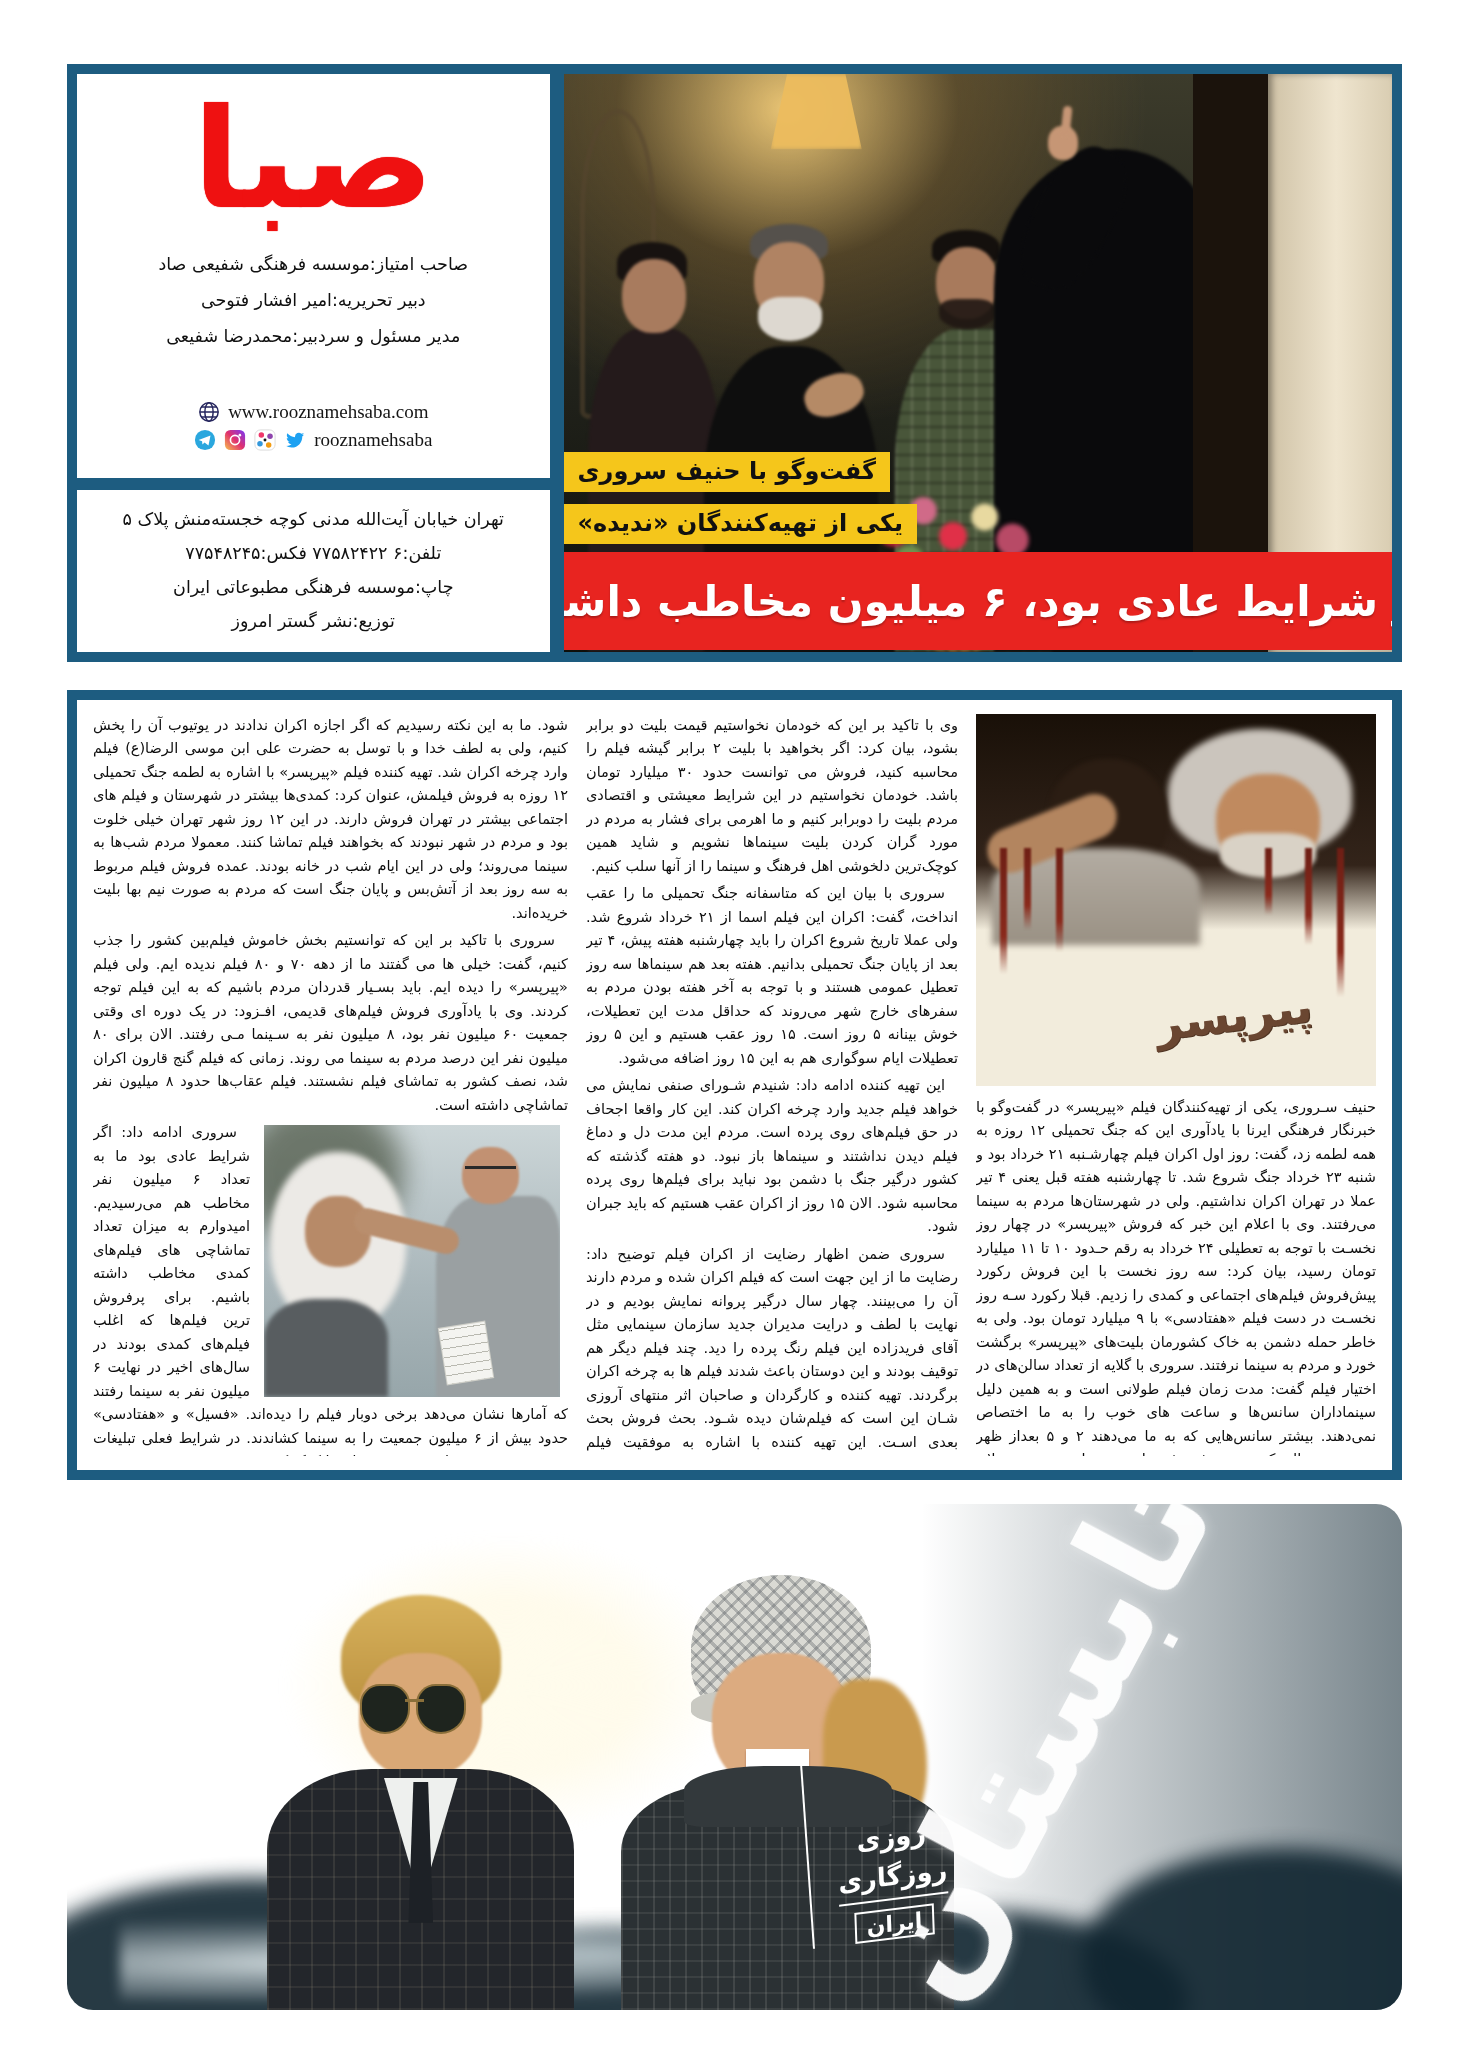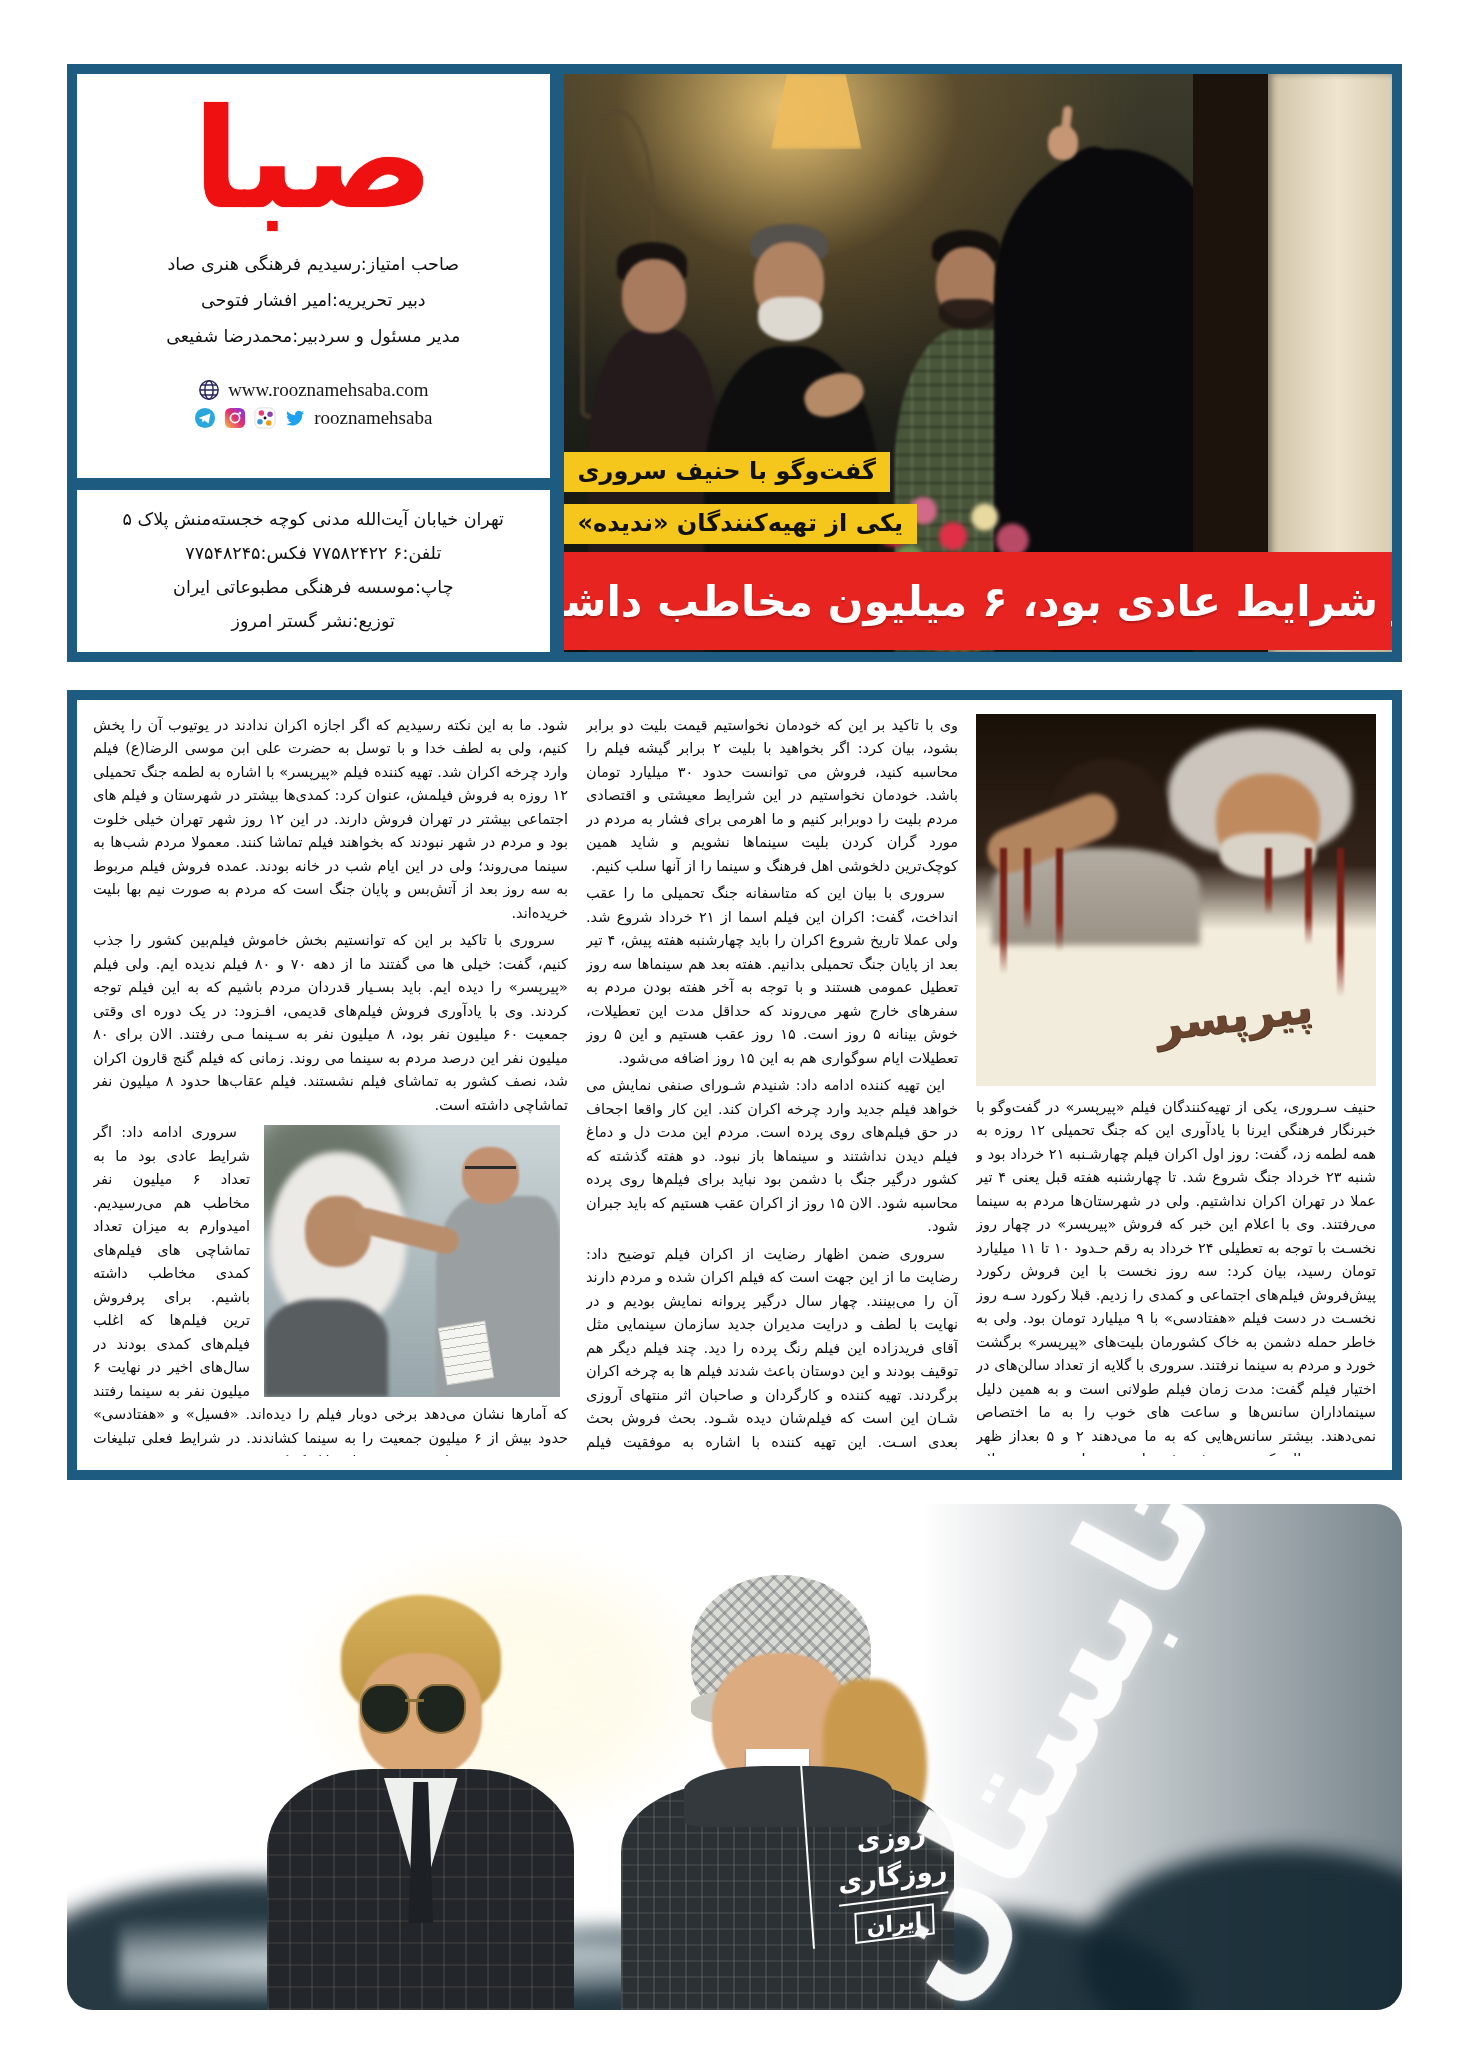--- a/index.html
+++ b/index.html
@@ -65,21 +65,21 @@
 
   
   .logo-block{text-align:center;padding-top:14px;}
   .logo-title{font-size:138px;line-height:1.05;font-weight:bold;color:#ef1111;
      text-shadow:0 0 1px #ef1111; letter-spacing:-4px;}
   .logo-tagline-row{display:flex;align-items:center;justify-content:center;gap:12px;margin-top:-8px;}
   .logo-tagline{color:#ef1111;font-weight:bold;font-size:26px;}
   .film-piece{width:30px;height:30px;background:#ef1111;transform:rotate(18deg);
      border-left:3px dashed #fff;border-right:3px dashed #fff;border-radius:4px;}
   .info-lines{margin-top:14px;text-align:center;font-size:17.5px;line-height:2.05;color:#101010;}
-  .net-block{margin-top:18px;text-align:center;font-family:"Liberation Serif",serif;font-size:19px;color:#151515;}
+  .net-block{margin-top:40px;text-align:center;font-family:"Liberation Serif",serif;font-size:19px;color:#151515;}
   .net-row{display:flex;align-items:center;justify-content:center;gap:8px;direction:ltr;margin-top:6px;}
   .icon{display:inline-block;vertical-align:middle;}
   .divider-h{height:12px;background:#1d5c80;margin-top:auto;}
   .address-block{padding:12px 10px 14px;text-align:center;font-size:17.5px;line-height:1.95;color:#101010;}
 
   
   .body-section{position:absolute;top:690px;right:75px;width:1335px;height:790px;padding:14px 16px;
      display:grid;grid-template-columns:400px 372px auto;column-gap:18px;overflow:hidden;}
   .col{overflow:hidden;text-align:justify;font-size:14.5px;line-height:1.62;color:#0c0c0c;}
   .col p{margin:0 0 4px;text-indent:13px;}
@@ -203,21 +203,21 @@
       </div>
     </div>
 
     <div class="divider-v"></div>
 
     <div class="mast-cell">
       <div class="logo-block">
         <div class="logo-title">صبا</div>
       </div>
       <div class="info-lines">
-        <div>صاحب امتیاز:رسیدیم فرهنگی هنری صاد</div>
+        <div>صاحب امتیاز:موسسه فرهنگی شفیعی صاد</div>
         <div>دبیر تحریریه:امیر افشار فتوحی</div>
         <div>مدیر مسئول و سردبیر:محمدرضا شفیعی</div>
       </div>
       <div class="net-block">
         <div class="net-row">
           <svg class="icon" width="22" height="22" viewBox="0 0 24 24" fill="none" stroke="#26265e" stroke-width="1.6">
             <circle cx="12" cy="12" r="10"></circle>
               <ellipse cx="12" cy="12" rx="4.5" ry="10"></ellipse>
               <path d="M2 12h20M3.5 6.5h17M3.5 17.5h17"></path>
           </svg>

